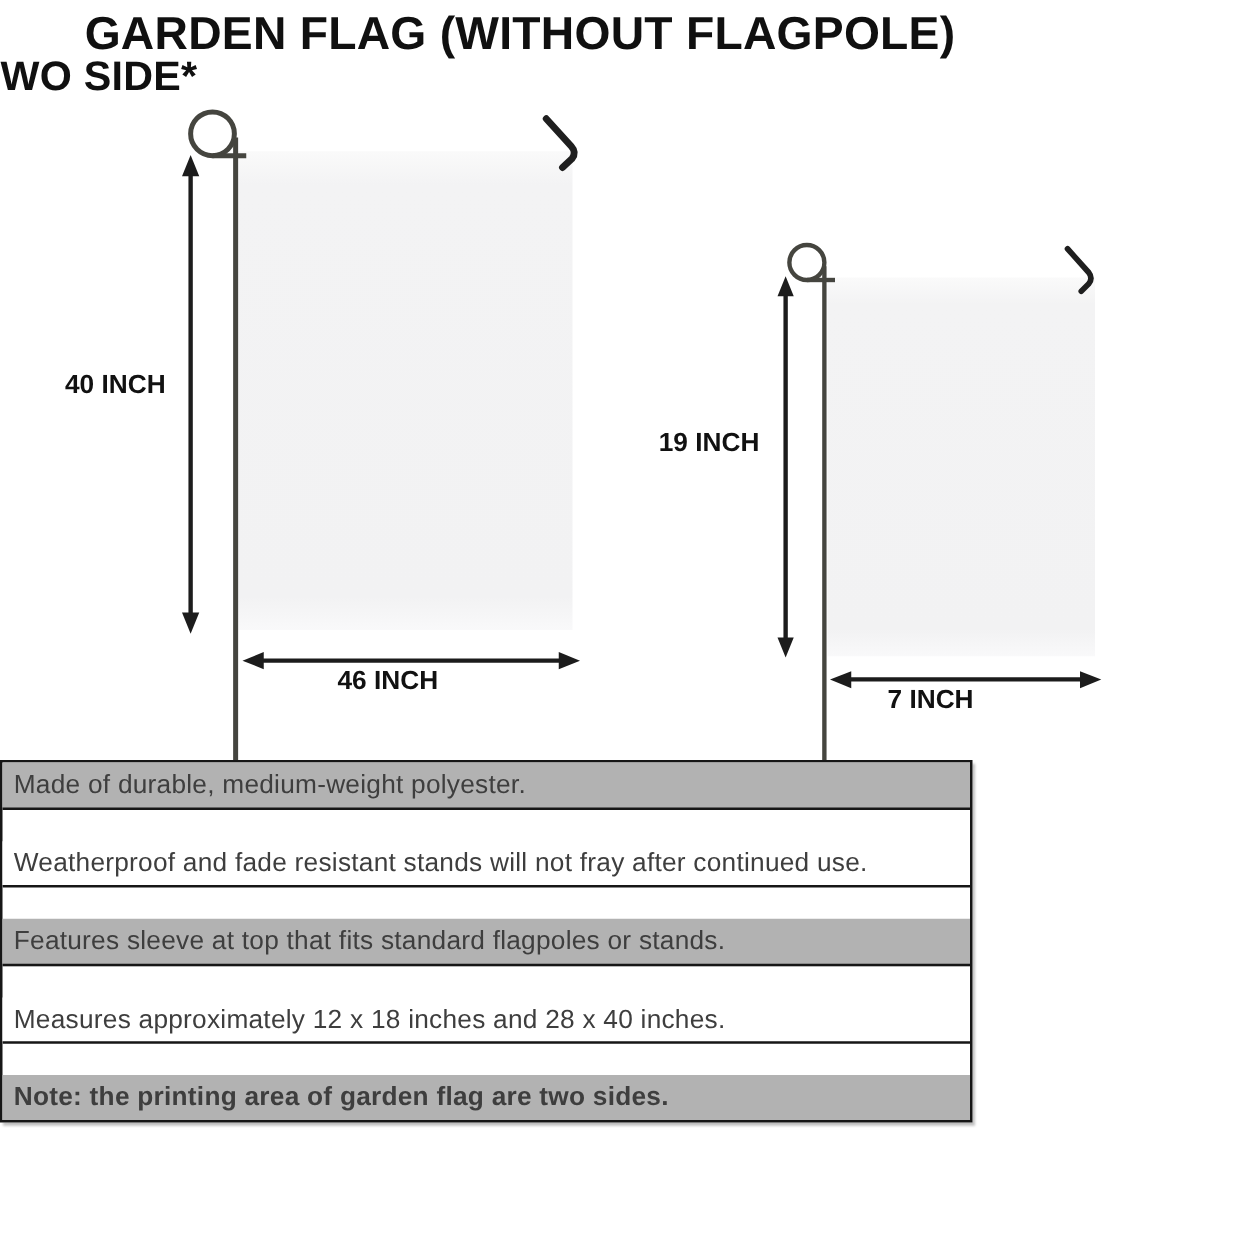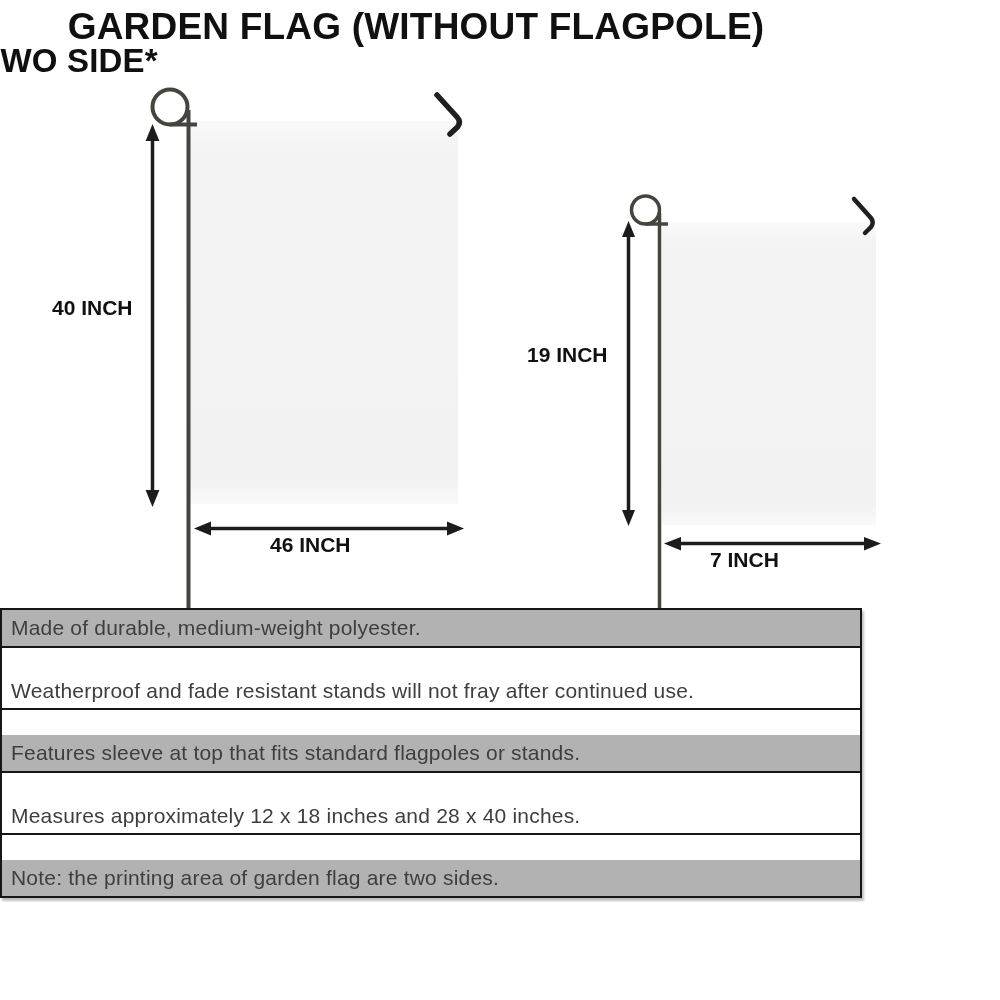--- a/index.html
+++ b/index.html
@@ -57,39 +57,39 @@
     white-space: nowrap;
   }
   .dim-label.h40 { left: 52px;  top: 296px; }
   .dim-label.h18 { left: 527px; top: 343px; }
   .dim-label.w28 { left: 270px; top: 533px; }
   .dim-label.w12 { left: 710px; top: 548px; }
 
   .feature-table {
     position: absolute;
     left: 0; top: 608px;
-    width: 862px; height: 290px;
+    width: 778px; height: 290px;
     box-sizing: border-box;
     border: 2px solid #161616;
     display: flex;
     flex-direction: column;
     box-shadow: 2px 3px 2px rgba(0,0,0,0.25);
     background: #ffffff;
     gap: 25px;
   }
   .feature-row {
     flex: 1 1 0;
     box-sizing: border-box;
     border-bottom: 2px solid #161616;
     padding: 6px 12px 0 9px;
     font-size: 21px;
     color: #3e3e3e;
     letter-spacing: 0.2px;
   }
-  .feature-row:last-child { border-bottom: none; }
+  .feature-row:last-child { border-bottom: none; font-weight: bold; }
   .feature-row:nth-child(odd) { background: #b2b2b2; }
   .feature-row:nth-child(even) { background: #ffffff; }
 </style>
 </head>
 <body>
 
 <div class="page">
 
   <div class="title-line1">GARDEN FLAG (WITHOUT FLAGPOLE)</div>
   <div class="title-line2">

